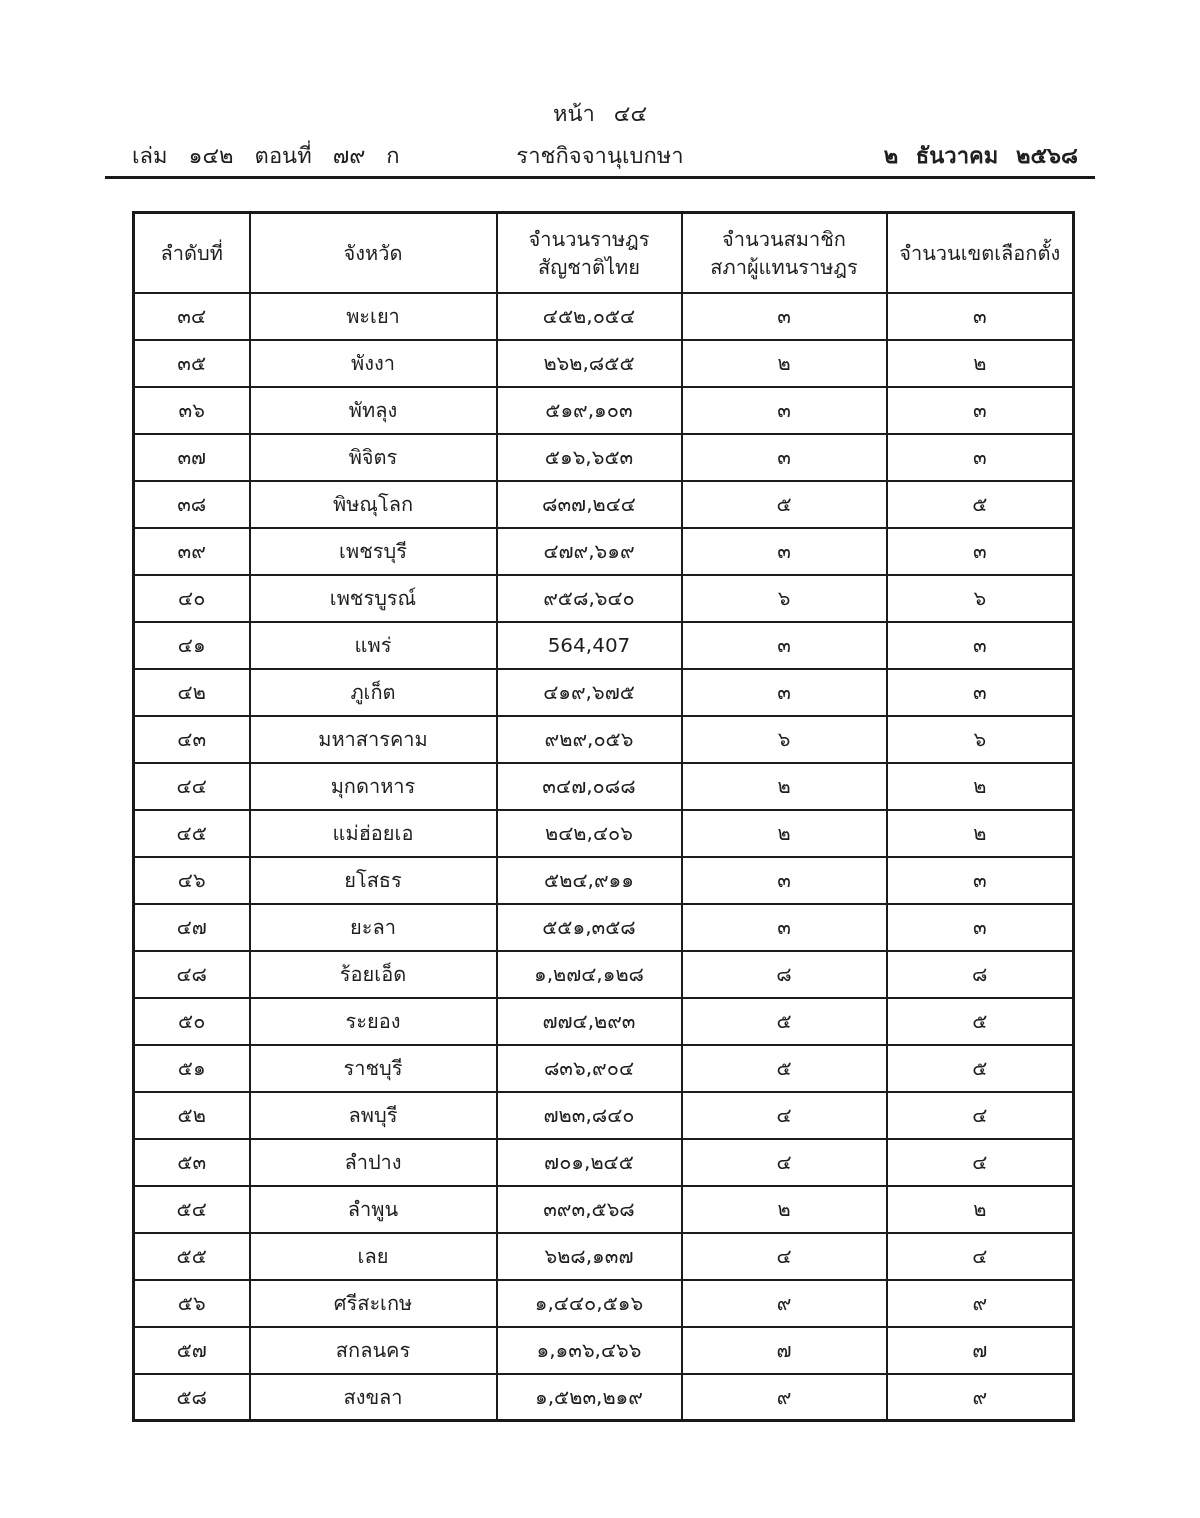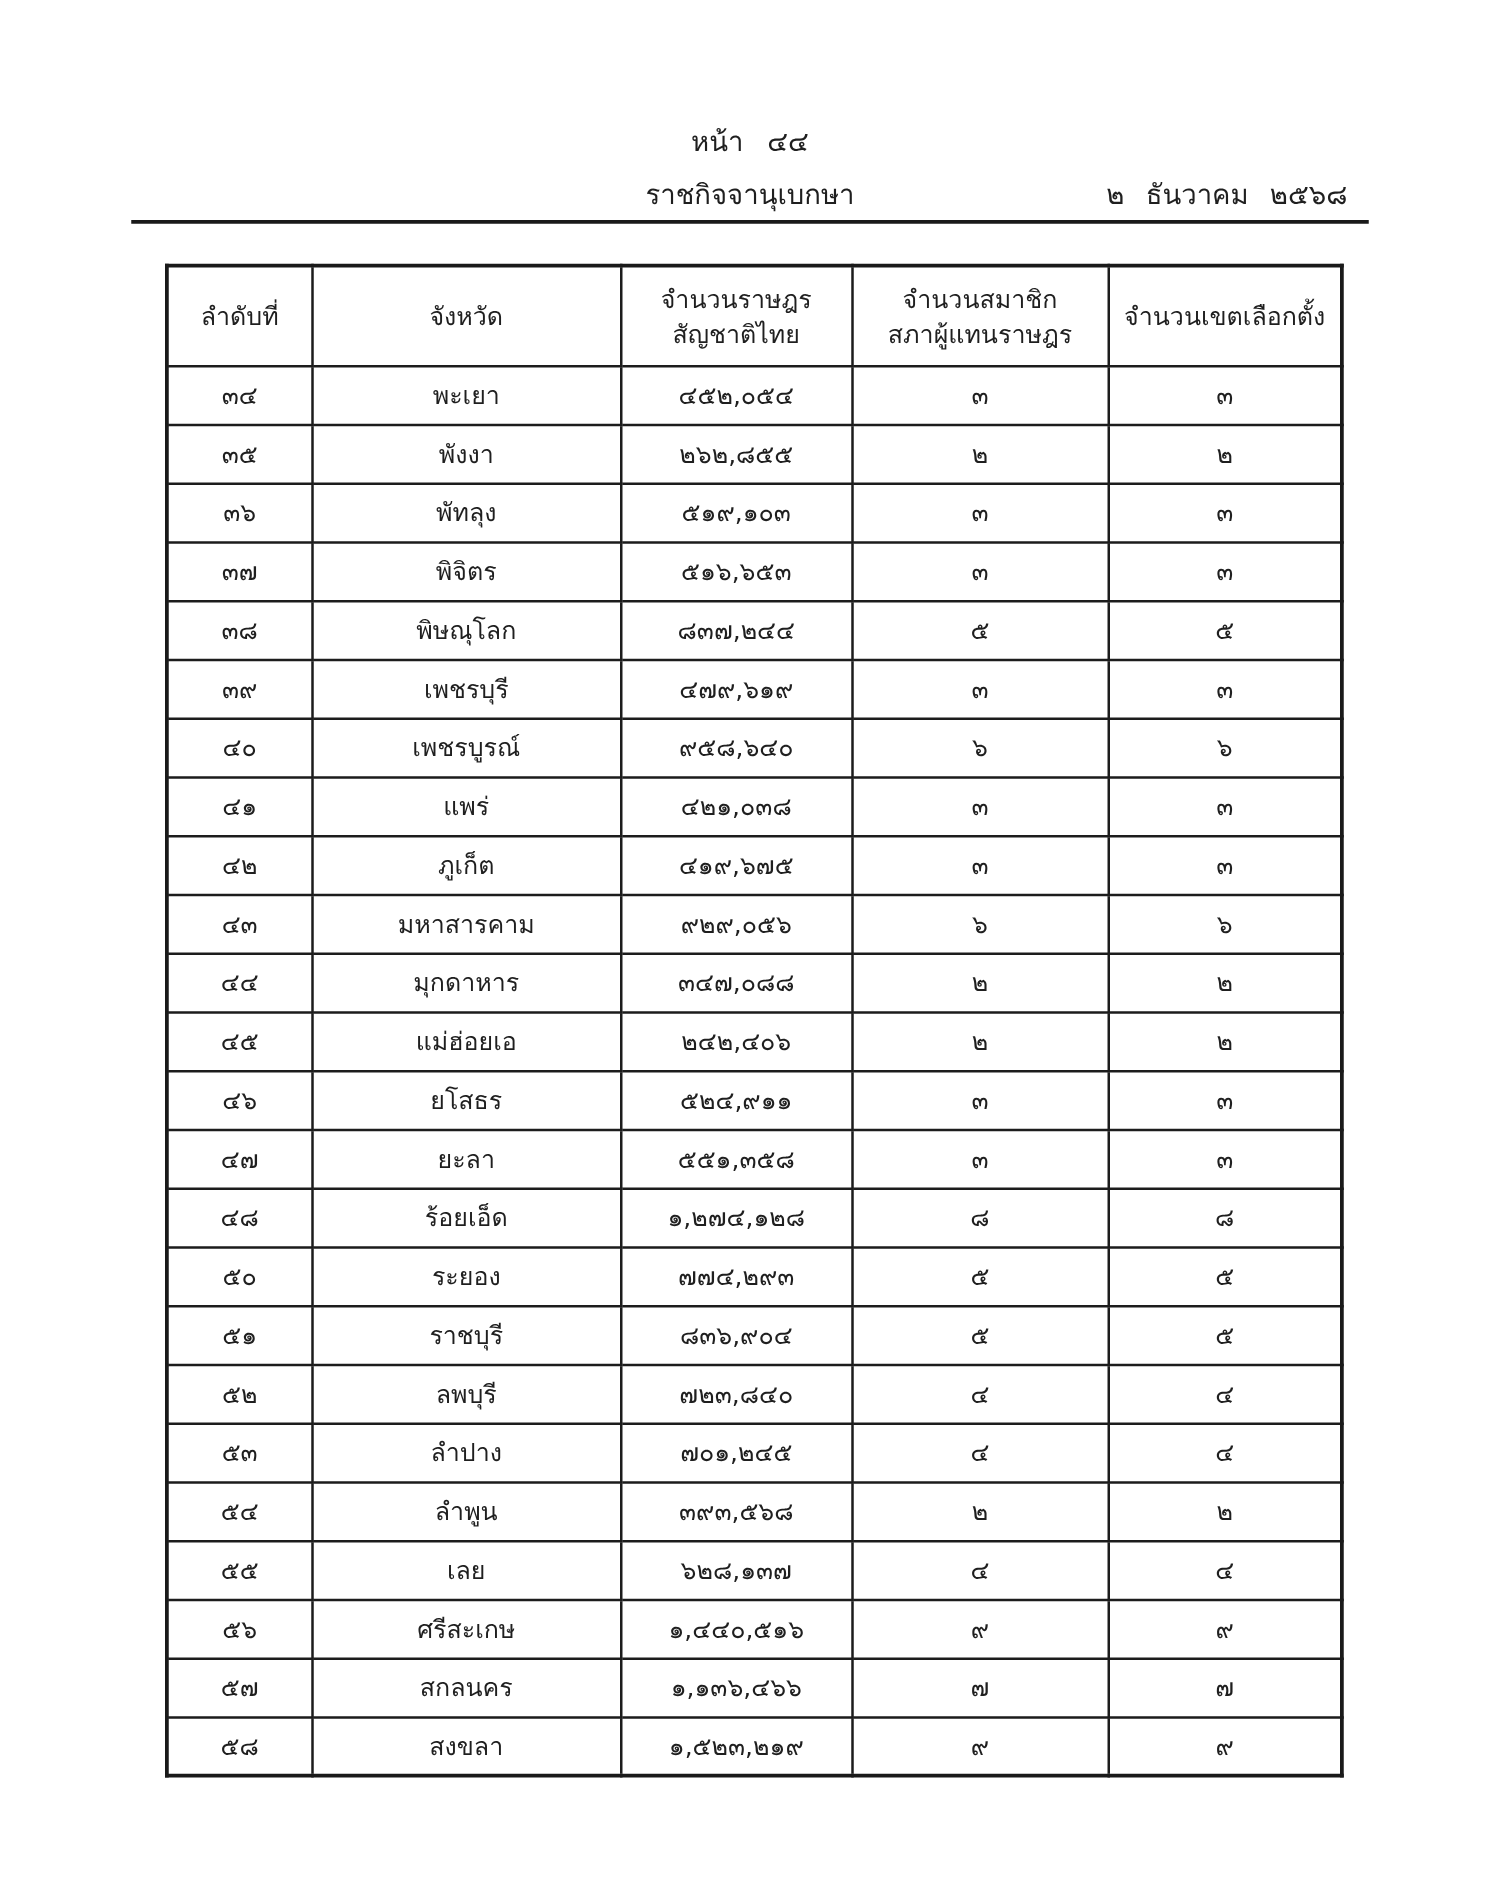--- a/index.html
+++ b/index.html
@@ -48,20 +48,21 @@
     top: 0;
     text-align: center;
     white-space: nowrap;
   }
   .masthead .date {
     position: absolute;
     right: 14px;
     top: 0;
     word-spacing: 10px;
     white-space: nowrap;
+    font-weight: bold;
   }
   .rule {
     position: absolute;
     top: 176px;
     left: 105px;
     width: 990px;
     height: 3px;
     background: #1a1a1a;
   }
   table.province-table {
@@ -102,20 +103,21 @@
   col.c-districts { width: 187px; }
 </style>
 </head>
 <body>
 
 <div class="page">
 
   <div class="page-label">หน้า ๔๔</div>
 
   <div class="masthead">
+    <span class="volume">เล่ม ๑๔๒ ตอนที่ ๗๙ ก</span>
     <span class="gazette-title">ราชกิจจานุเบกษา</span>
     <span class="date">๒ ธันวาคม ๒๕๖๘</span>
   </div>
 
   <div class="rule"></div>
 
   <table class="province-table">
     <colgroup>
       <col class="c-no">
       <col class="c-province">
@@ -178,21 +180,21 @@
         <tr>
           <td>๔๐</td>
           <td>เพชรบูรณ์</td>
           <td>๙๕๘,๖๔๐</td>
           <td>๖</td>
           <td>๖</td>
         </tr>
         <tr>
           <td>๔๑</td>
           <td>แพร่</td>
-          <td>๔๒๑,๐๓๘</td>
+          <td>564,407</td>
           <td>๓</td>
           <td>๓</td>
         </tr>
         <tr>
           <td>๔๒</td>
           <td>ภูเก็ต</td>
           <td>๔๑๙,๖๗๕</td>
           <td>๓</td>
           <td>๓</td>
         </tr>

